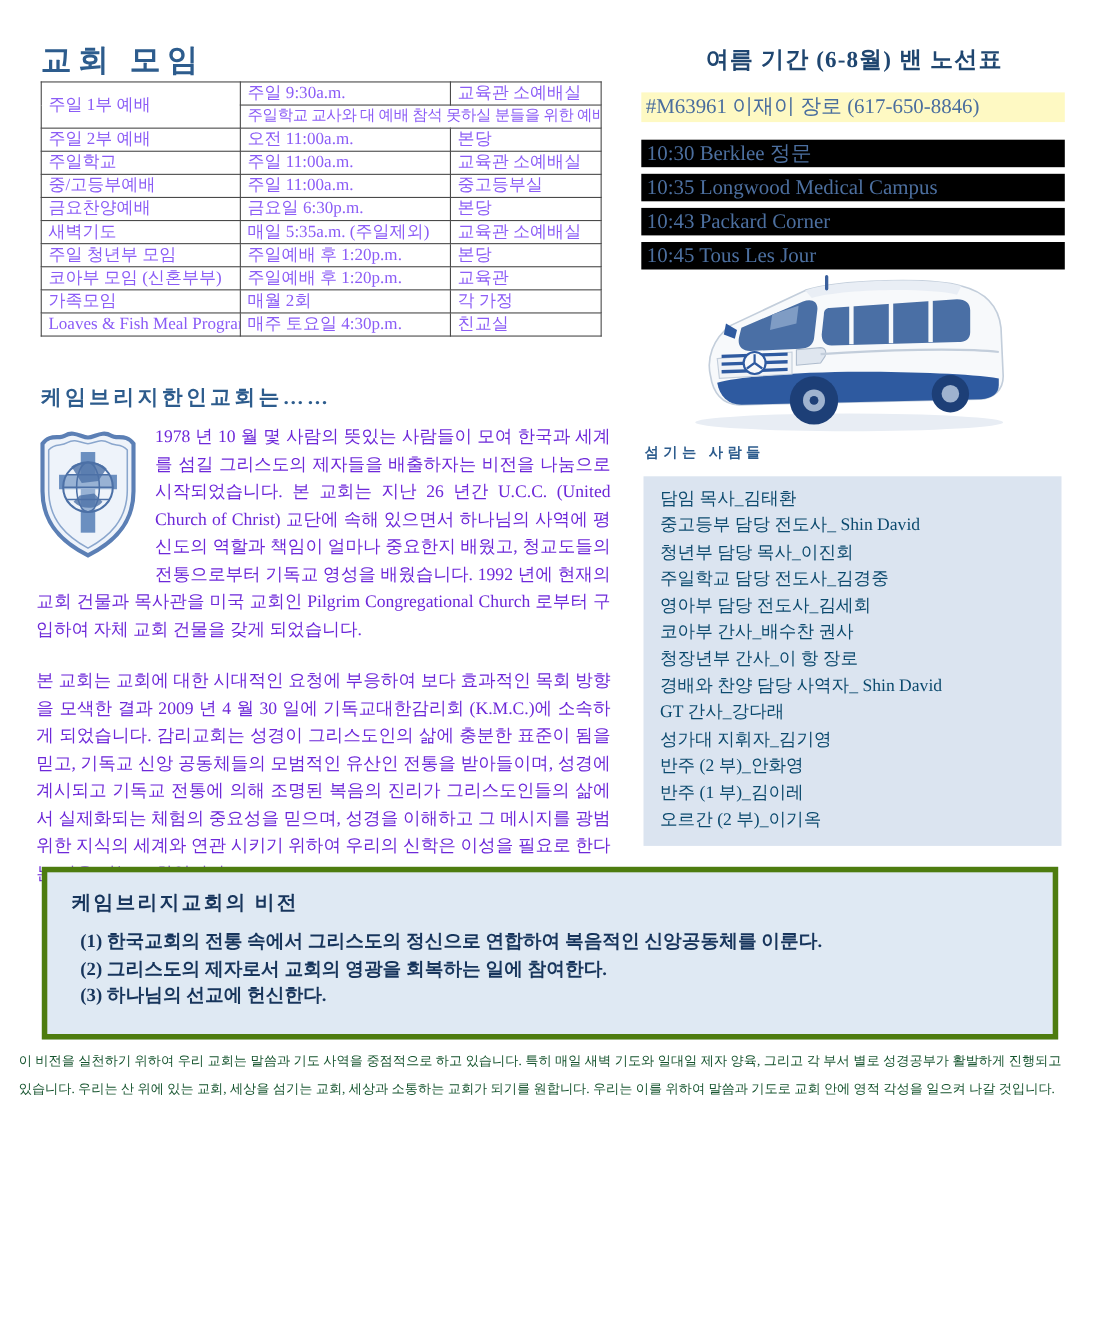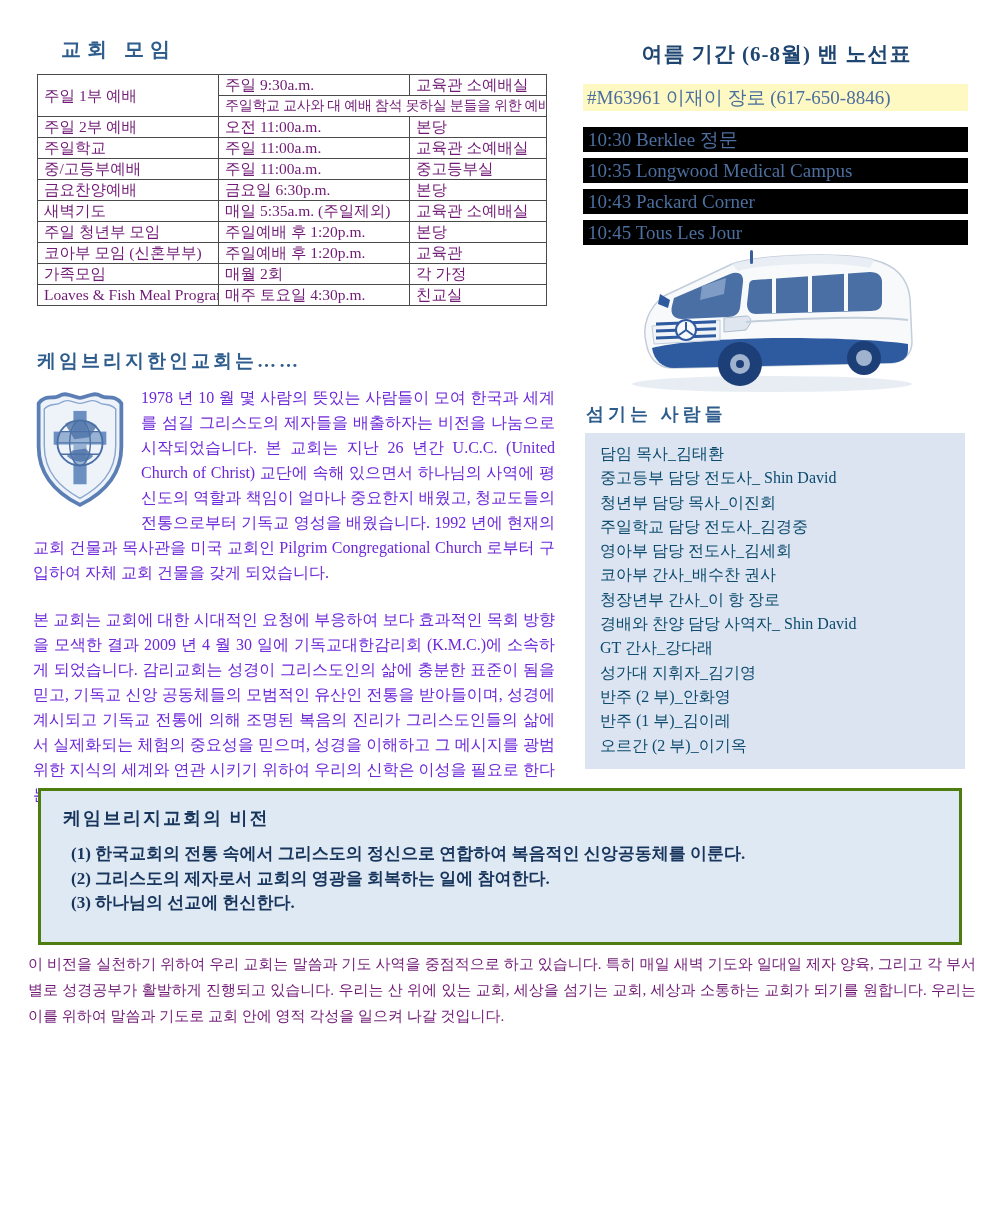--- a/index.html
+++ b/index.html
@@ -7,26 +7,26 @@
   body {
     width:999px; height:1211px; position:relative; overflow:hidden;
     font-family:"Liberation Serif","DejaVu Serif",serif;
     color:#3c3c3c;
   }
   .page { position:absolute; inset:0; }
 
   
   .meetings-title {
     position:absolute; left:37px; top:36px;
-    font-size:20px; font-weight:bold; color:#2d5c8d; letter-spacing:6px;margin-left:24px;
+    font-size:28px; font-weight:bold; color:#2d5c8d; letter-spacing:6px;
   }
   table.meetings {
     position:absolute; left:37px; top:74px; width:509px;
     border-collapse:collapse; table-layout:fixed;
-    font-size:15.5px; color:#701a75;
+    font-size:15.5px; color:#8b5cf6;
   }
   table.meetings td {
     border:1px solid #4a4a4a; padding:0 6px; height:21px;
     line-height:20px; white-space:nowrap; overflow:hidden;
   }
   td.c1 { width:181px; } td.c2 { width:191px; } td.c3 { width:137px;margin-top:13px; }
   td.note { font-size:14px; letter-spacing:-0.3px;margin-top:45px; }
 
   
   .van-title {
@@ -43,21 +43,21 @@
     background:#000000; color:#4c6f9f; font-size:19px; line-height:25px; padding-left:5px;
     white-space:nowrap;
   }
   .r0 { top:127px; } .r1 { top:158px; } .r2 { top:189px; } .r3 { top:220px; }
 
   .van-art { position:absolute; left:612px; top:246px; width:322px; height:152px; }
 
   
   .serving-title {
     position:absolute; left:586px; top:402px;
-    font-size:18px; font-weight:bold; color:#2d5c8d; letter-spacing:4px;
+    font-size:13px; font-weight:bold; color:#2d5c8d; letter-spacing:4px;
   }
   .serving-box {
     position:absolute; left:585px; top:433px; width:380px;
     background:#dbe4f0; padding:9px 10px 11px 15px;
   }
   .serving-box .item {
     font-size:16px; color:#0c4a6e; line-height:24.3px; white-space:nowrap;
   }
 
   
@@ -68,34 +68,34 @@
   .about-block {
     position:absolute; left:33px; top:385px; width:522px;
     font-size:16px; line-height:25px; text-align:justify; color:#6d28d9;
   }
   .about-block .logo { float:left; width:94px; height:120px; margin:4px 14px 4px 0; }
   .about-p2 { margin-top:22px; }
 
   
   .vision-box {
     position:absolute; left:38px; top:788px; width:924px; height:157px;
-    background:#dfe9f3; border:3px solid #4d7c0f;
+    background:#dfe9f3; border:5px solid #4d7c0f;
   }
   .vision-title {
     margin:15px 0 12px 22px; font-size:18px; font-weight:bold; color:#17355c; letter-spacing:2px;
   }
   .vision-item {
     margin-left:30px; font-size:17px; font-weight:bold; color:#17355c; line-height:24.5px;
     white-space:nowrap;
   }
 
   
   .closing {
-    position:absolute; left:28px; top:951px; width:948px;
-    font-size:15px; line-height:26px; text-align:justify; color:#701a75;
+    position:absolute; left:17px; top:951px; width:948px;
+    font-size:12px; line-height:26px; text-align:justify; color:#14532d;
   }
 </style>
 </head>
 <body>
 
 <div class="page">
 
   <div class="meetings-title">교회 모임</div>
 
   <table class="meetings">

